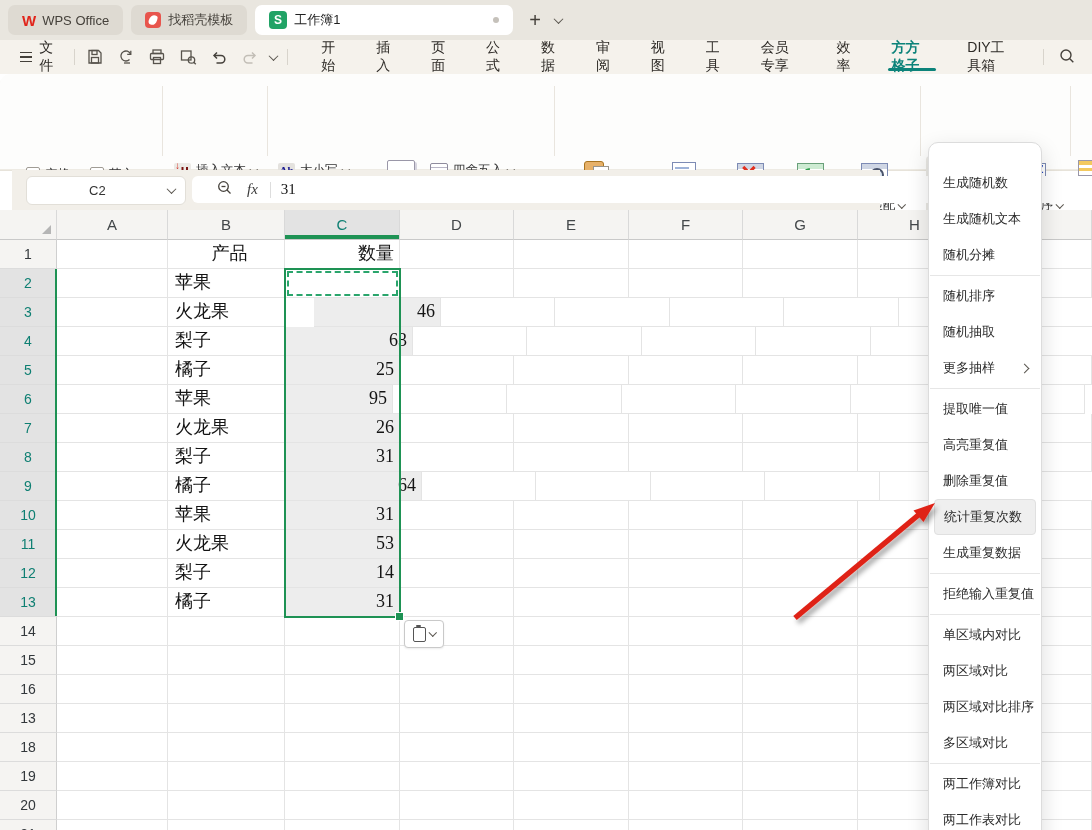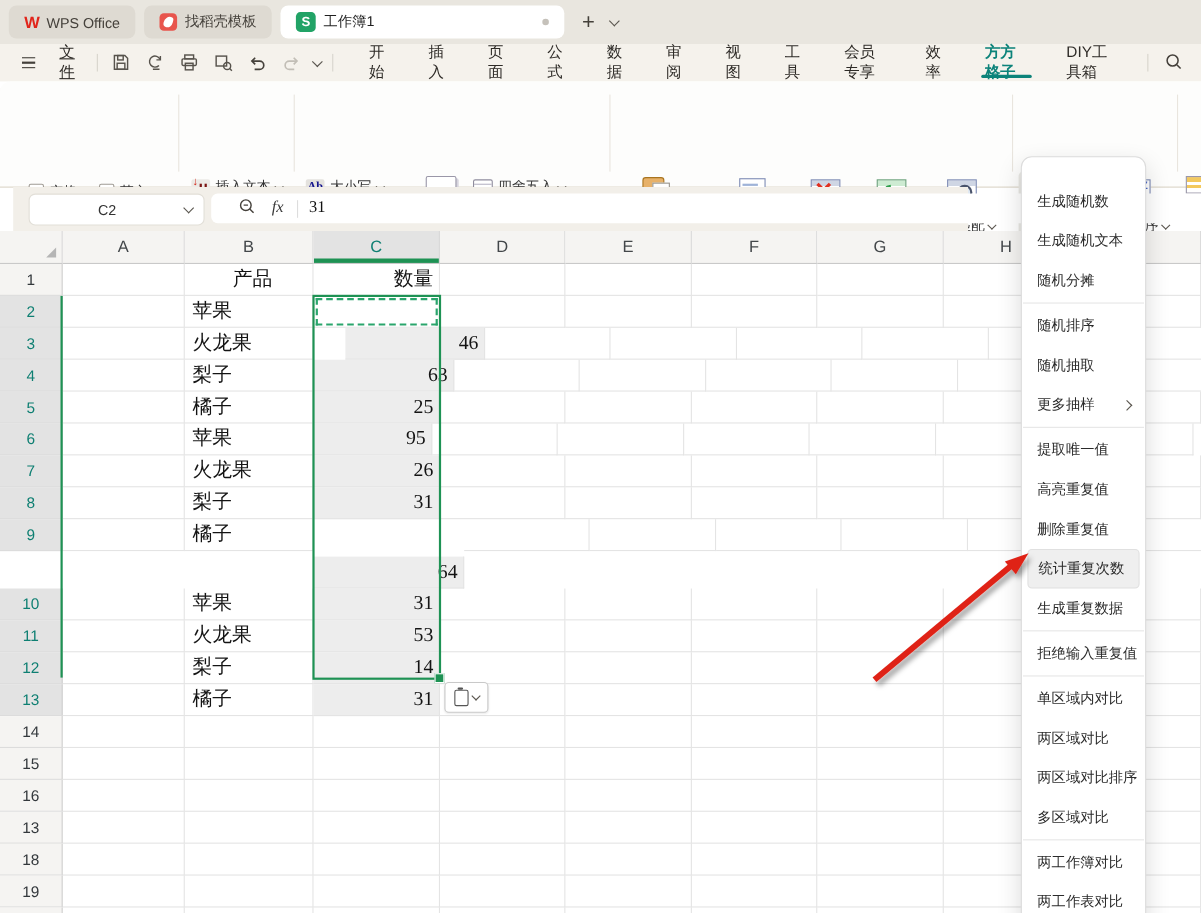--- a/index.html
+++ b/index.html
@@ -24,21 +24,21 @@
   .chv{display:inline-block;width:6px;height:6px;border-right:1.4px solid #5a564f;
        border-bottom:1.4px solid #5a564f;transform:rotate(45deg) translate(-1px,-1px);}
   .chv.up{transform:rotate(-135deg);}
   .chv.rt{transform:rotate(-45deg);}
   .chv.s{width:4.5px;height:4.5px;}
   
   .menubar{position:absolute;left:0;top:40px;width:1092px;height:34px;background:#f5f2ec;
            display:flex;align-items:center;font-size:14px;color:#2e2b27;}
   .hamb{width:14px;margin-left:20px;display:flex;flex-direction:column;gap:3px;}
   .hamb i{height:1.6px;background:#44403a;display:block;}
-  .filelbl{margin-left:22px;text-decoration:underline;}
+  .filelbl{margin-left:7px;}
   .mdiv{width:1px;height:16px;background:#d8d4cc;margin:0 10px;}
   .qat{display:flex;align-items:center;gap:9px;}
   .qat .qi{width:22px;height:22px;display:flex;align-items:center;justify-content:center;}
   .mtabs{display:flex;align-items:center;margin-left:6px;}
   .mtab{padding:0 17px;height:34px;display:flex;align-items:center;cursor:default;}
   .mtab.active{color:#0c837a;font-weight:bold;position:relative;}
   .mtab.active:after{content:"";position:absolute;left:14px;right:14px;bottom:3px;height:3px;
         background:#0c837a;border-radius:2px;}
   .msearch{margin-left:auto;margin-right:16px;display:flex;align-items:center;}
   .msearch .mdiv{margin-right:14px;}
@@ -580,21 +580,21 @@
       <div class="cell" style="width: 115px;"></div>
       <div class="cell" style="width: 114px;"></div>
       <div class="cell" style="width: 115px;"></div>
       <div class="cell" style="width: 114px;"></div>
       <div class="cell" style="width: 120px;"></div>
     </div>
     <div class="g-row">
       <div class="rhead sel">9</div>
       <div class="cell" style="width: 111px;"></div>
       <div class="cell tl" style="width: 117px;">橘子</div>
-      <div class="cell tr csel" style="width: 137px; margin-top: 34px;">64</div>
+      <div class="cell tr csel" style="width: 137px;">64</div>
       <div class="cell" style="width: 114px;"></div>
       <div class="cell" style="width: 115px;"></div>
       <div class="cell" style="width: 114px;"></div>
       <div class="cell" style="width: 115px;"></div>
       <div class="cell" style="width: 114px;"></div>
       <div class="cell" style="width: 120px;"></div>
     </div>
     <div class="g-row">
       <div class="rhead sel">10</div>
       <div class="cell" style="width: 111px;"></div>

